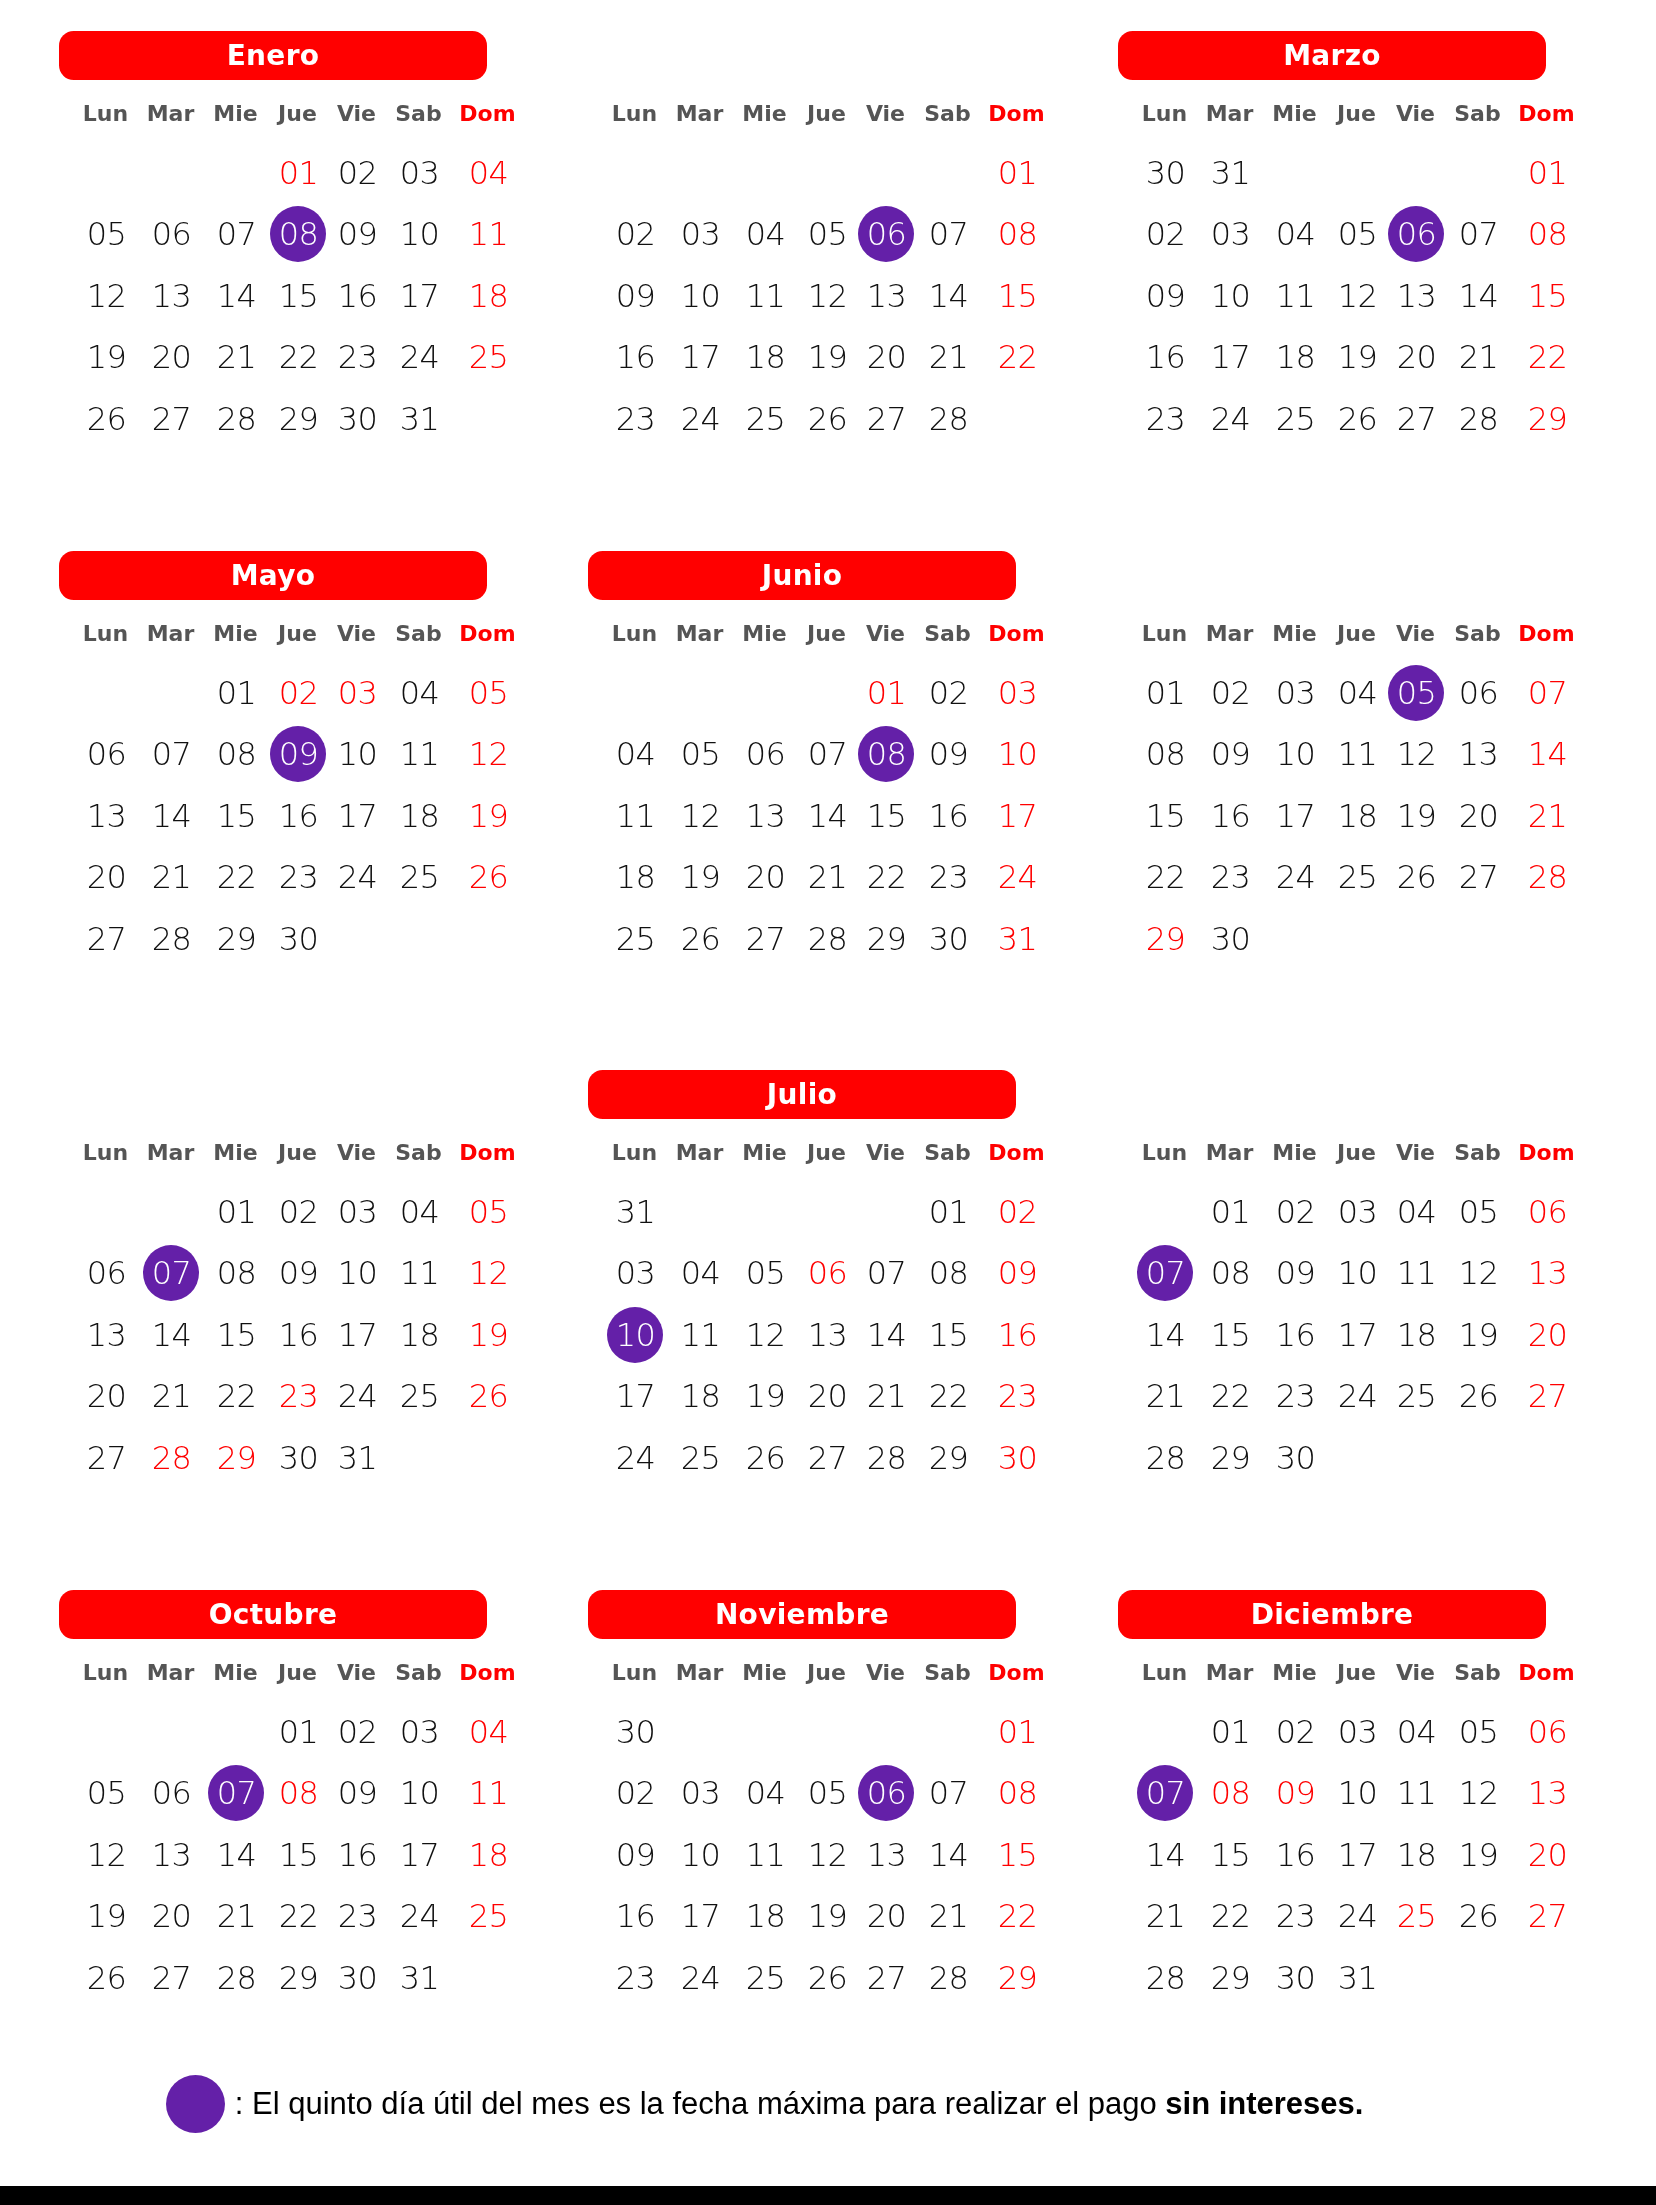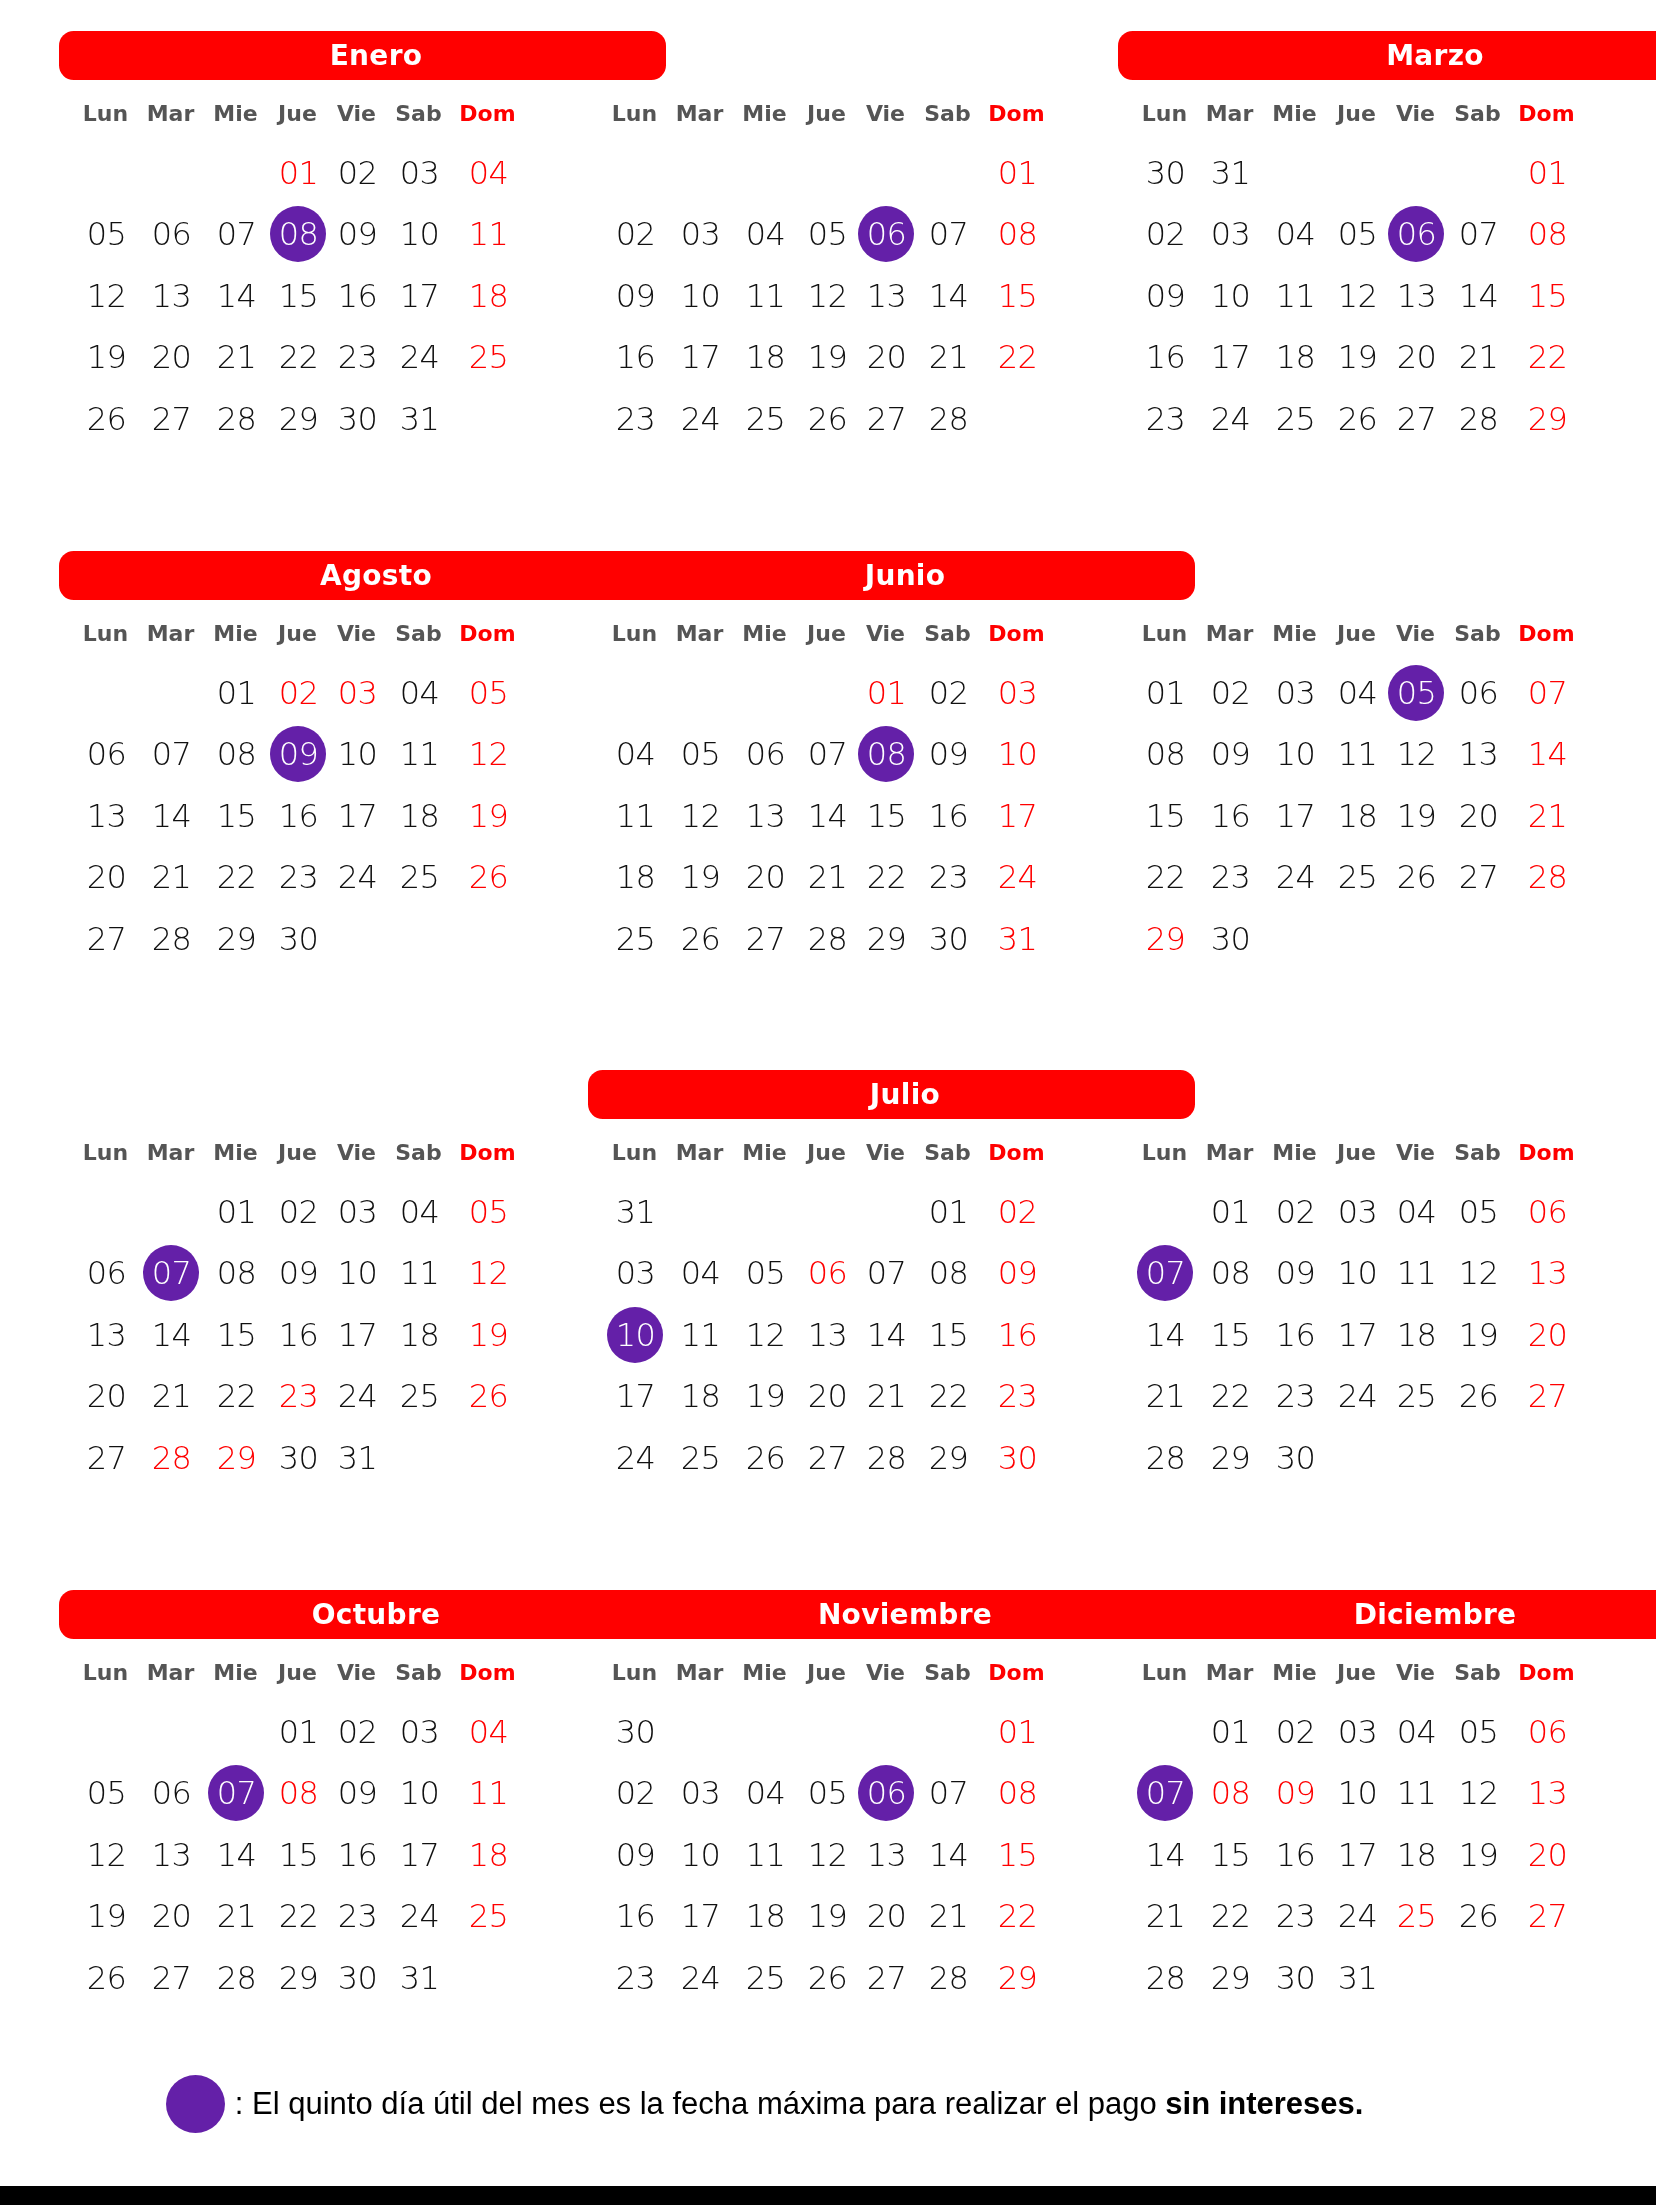--- a/index.html
+++ b/index.html
@@ -1,21 +1,21 @@
 <!DOCTYPE html>
 <html style="font-size:9.8px"><head>
 <meta charset="utf-8">
 <style>
   html, body { margin:0; padding:0; }
   body { width:1656px; height:2205px; background:#ffffff; position:relative; overflow:hidden;
          font-family:"DejaVu Sans", sans-serif; }
   .month { position:absolute; width:480px; height:466px; }
-  .month-header { position:absolute; left:0; top:0; width:580px; height:49px; background:#ff0000;
+  .month-header { position:absolute; left:0; top:0; width:428px; height:49px; background:#ff0000;
                   border-radius:14.7px; color:#ffffff; font-family:"DejaVu Sans", sans-serif;
-                  font-weight:bold; font-size:28px; line-height:49px; text-align:center; letter-spacing:0.3px;padding-left:27px; }
+                  font-weight:bold; font-size:28px; line-height:49px; text-align:center; letter-spacing:0.3px; }
   .wd { position:absolute; top:69px; width:61px; margin-left:-31px; text-align:center;
         font-family:"DejaVu Sans", sans-serif; font-weight:bold; font-size:22px; color:#555555; line-height:27px; }
   .wd.sun { color:#ff0000; }
   .day { position:absolute; width:59px; height:56px; margin-left:-29px; margin-top:-28px;
          text-align:center; line-height:56px; font-family:"DejaVu Sans", sans-serif; font-weight:300;
          font-size:32px; color:#111111; letter-spacing:-0.6px; }
   .day.red { color:#ff0000; }
   .day.mark { color:#ffffff; }
   .day.mark::before { content:""; position:absolute; left:1.2px; top:0; width:56px; height:56px; border-radius:50%;
                       background:#6420a8; z-index:-1; }
@@ -143,21 +143,21 @@
       <div class="day red" style="left: 429px; top: 326px;"><span>22</span></div>
       <div class="day" style="left: 47px; top: 388px;"><span>23</span></div>
       <div class="day" style="left: 112px; top: 388px;"><span>24</span></div>
       <div class="day" style="left: 177px; top: 388px;"><span>25</span></div>
       <div class="day" style="left: 239px; top: 388px;"><span>26</span></div>
       <div class="day" style="left: 298px; top: 388px;"><span>27</span></div>
       <div class="day" style="left: 360px; top: 388px;"><span>28</span></div>
       <div class="day red" style="left: 429px; top: 388px;"><span>29</span></div>
     </div>
     <div class="month" style="left: 59px; top: 551px;">
-      <div class="month-header">Agosto</div>
+      <div class="month-header">Mayo</div>
       <div class="wd" style="left: 47px;">Lun</div>
       <div class="wd" style="left: 112px;">Mar</div>
       <div class="wd" style="left: 177px;">Mie</div>
       <div class="wd" style="left: 239px;">Jue</div>
       <div class="wd" style="left: 298px;">Vie</div>
       <div class="wd" style="left: 360px;">Sab</div>
       <div class="wd sun" style="left: 429px;">Dom</div>
       <div class="day" style="left: 177px; top: 142px;"><span>01</span></div>
       <div class="day red" style="left: 239px; top: 142px;"><span>02</span></div>
       <div class="day red" style="left: 298px; top: 142px;"><span>03</span></div>

